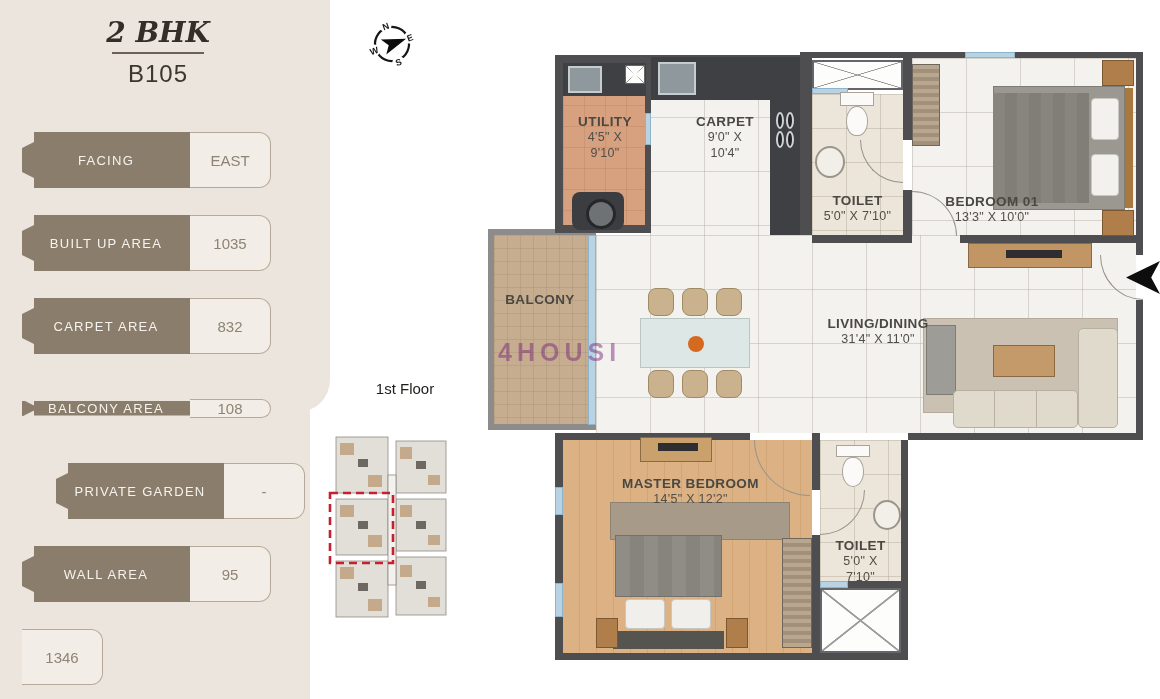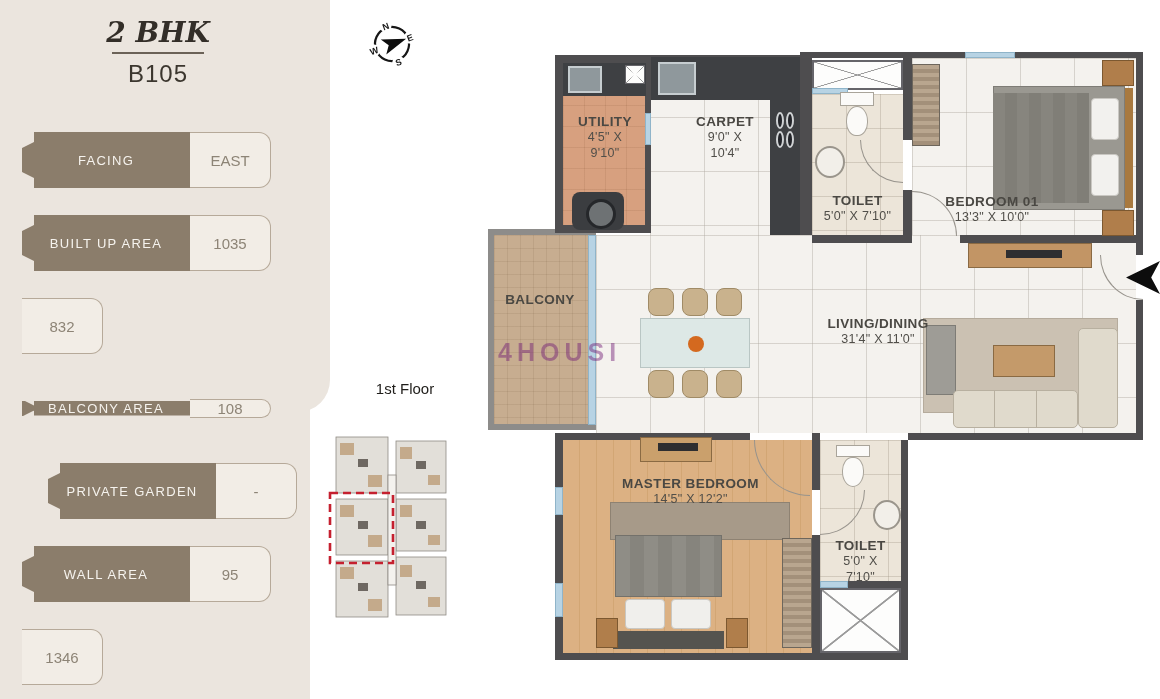--- a/index.html
+++ b/index.html
@@ -70,27 +70,28 @@
 
 <div class="abs pill" style="left:22px;top:132px;">
   <div class="pill-label">FACING</div>
   <div class="pill-value">EAST</div>
 </div>
 <div class="abs pill" style="left:22px;top:215px;">
   <div class="pill-label">BUILT UP AREA</div>
   <div class="pill-value">1035</div>
 </div>
 <div class="abs pill" style="left:22px;top:298px;">
+  <div class="pill-label">CARPET AREA</div>
   <div class="pill-value">832</div>
 </div>
 <div class="abs pill" style="left:22px;top:380px;align-items:center;">
   <div class="pill-label">BALCONY AREA</div>
   <div class="pill-value">108</div>
 </div>
-<div class="abs pill" style="left:12px;top:463px;padding-left:36px;">
+<div class="abs pill" style="left:20px;top:463px;padding-left:36px;">
   <div class="pill-label">PRIVATE GARDEN</div>
   <div class="pill-value">-</div>
 </div>
 <div class="abs pill" style="left:22px;top:546px;text-align:right;">
   <div class="pill-label">WALL AREA</div>
   <div class="pill-value">95</div>
 </div>
 <div class="abs pill" style="left:22px;top:629px;">
   <div class="pill-value">1346</div>
 </div>

